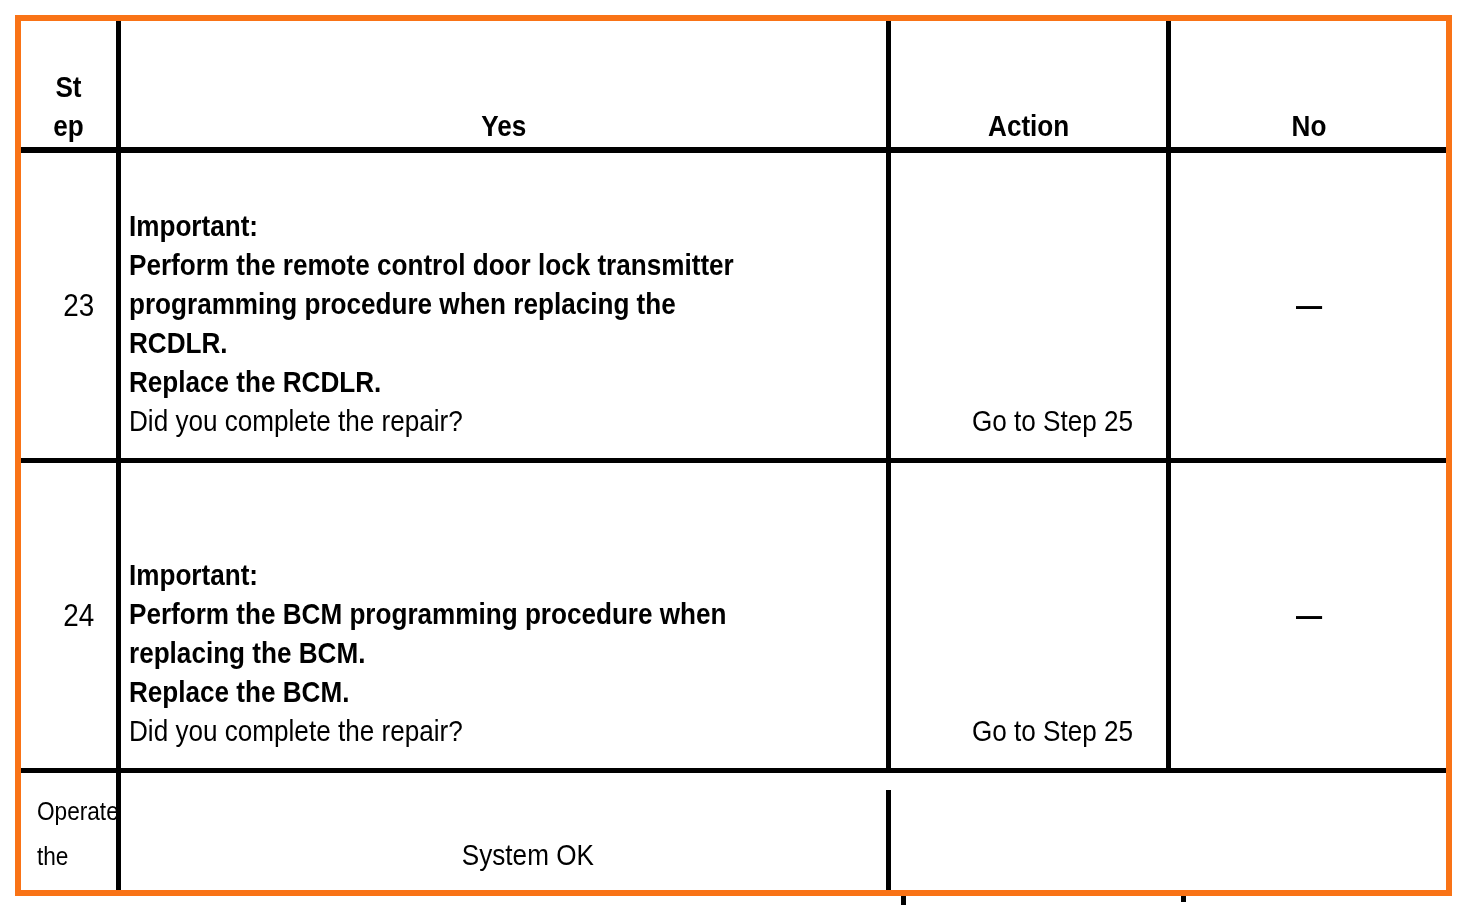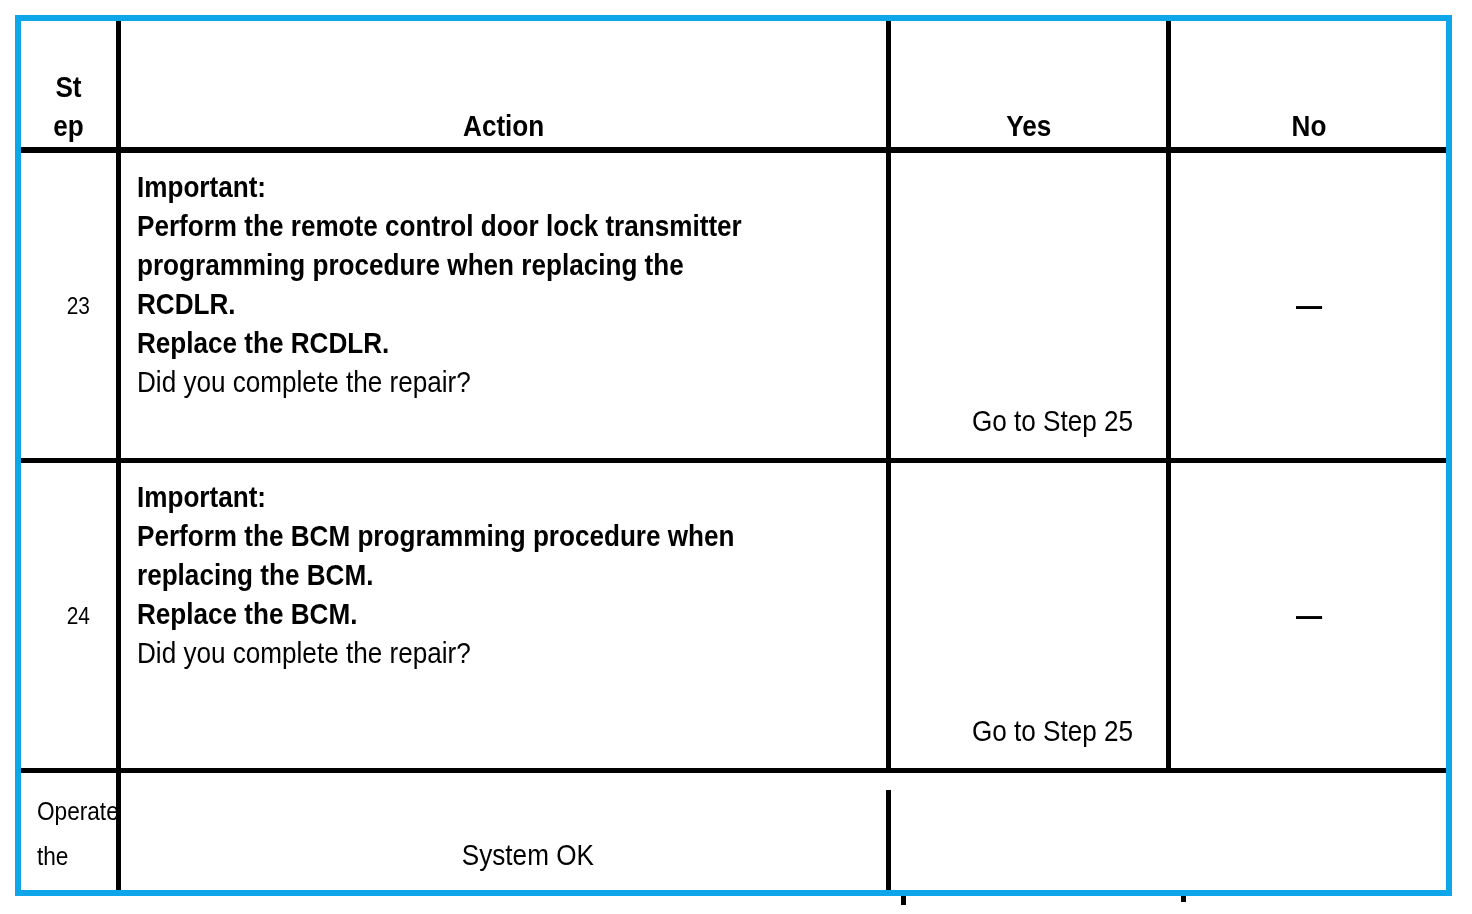--- a/index.html
+++ b/index.html
@@ -16,21 +16,21 @@
     font-family: "Liberation Sans", sans-serif;
     color: #000000;
   }
   .proc-table {
     position: absolute;
     left: 15px;
     top: 15px;
     width: 1437px;
     height: 881px;
     box-sizing: border-box;
-    border: 6px solid #0ea5e9;
+    border: 6px solid #f97316;
     display: grid;
     grid-template-columns: 100px 770px 280px 275px;
     grid-template-rows: 132px 310px 310px 117px;
   }
   .cell {
     box-sizing: border-box;
     background: #ffffff;
     display: flex;
     overflow: hidden;
   }
@@ -48,28 +48,28 @@
     padding-bottom: 2px;
     font-weight: 700;
     font-size: 30px;
     line-height: 39px;
     text-align: center;
   }
   
   .stepcell {
     justify-content: center;
     align-items: center;
-    font-size: 24px;
+    font-size: 32px;
     padding-left: 20px;
   }
   
   .actioncell {
     flex-direction: column;
-    justify-content: flex-start;
-    padding: 14px 16px 18px 16px;
+    justify-content: flex-end;
+    padding: 14px 16px 18px 8px;
     font-size: 30px;
     line-height: 39px;
   }
   .important { font-weight: 700; }
   
   .actioncell25 {
     flex-direction: column;
     justify-content: flex-start;
     padding: 16px 16px 0 16px;
     font-size: 26px;
@@ -113,25 +113,25 @@
 <body>
 
 <div class="page">
 
   <div class="proc-table">
 
     <div class="cell hcell hrow col1">
       <span class="tx tx-c">St
 ep</span>
     </div>
+    <div class="cell hcell hrow col3">
+      <span class="tx tx-c">Yes</span>
+    </div>
     <div class="cell hcell hrow col2">
       <span class="tx tx-c">Action</span>
-    </div>
-    <div class="cell hcell hrow col3">
-      <span class="tx tx-c">Yes</span>
     </div>
     <div class="cell hcell hrow">
       <span class="tx tx-c">No</span>
     </div>
 
     <div class="cell stepcell r23 col1">
       <span class="tx tx-c">23</span>
     </div>
     <div class="cell actioncell r23 col2">
       <span class="tx tx-l important">Important:

